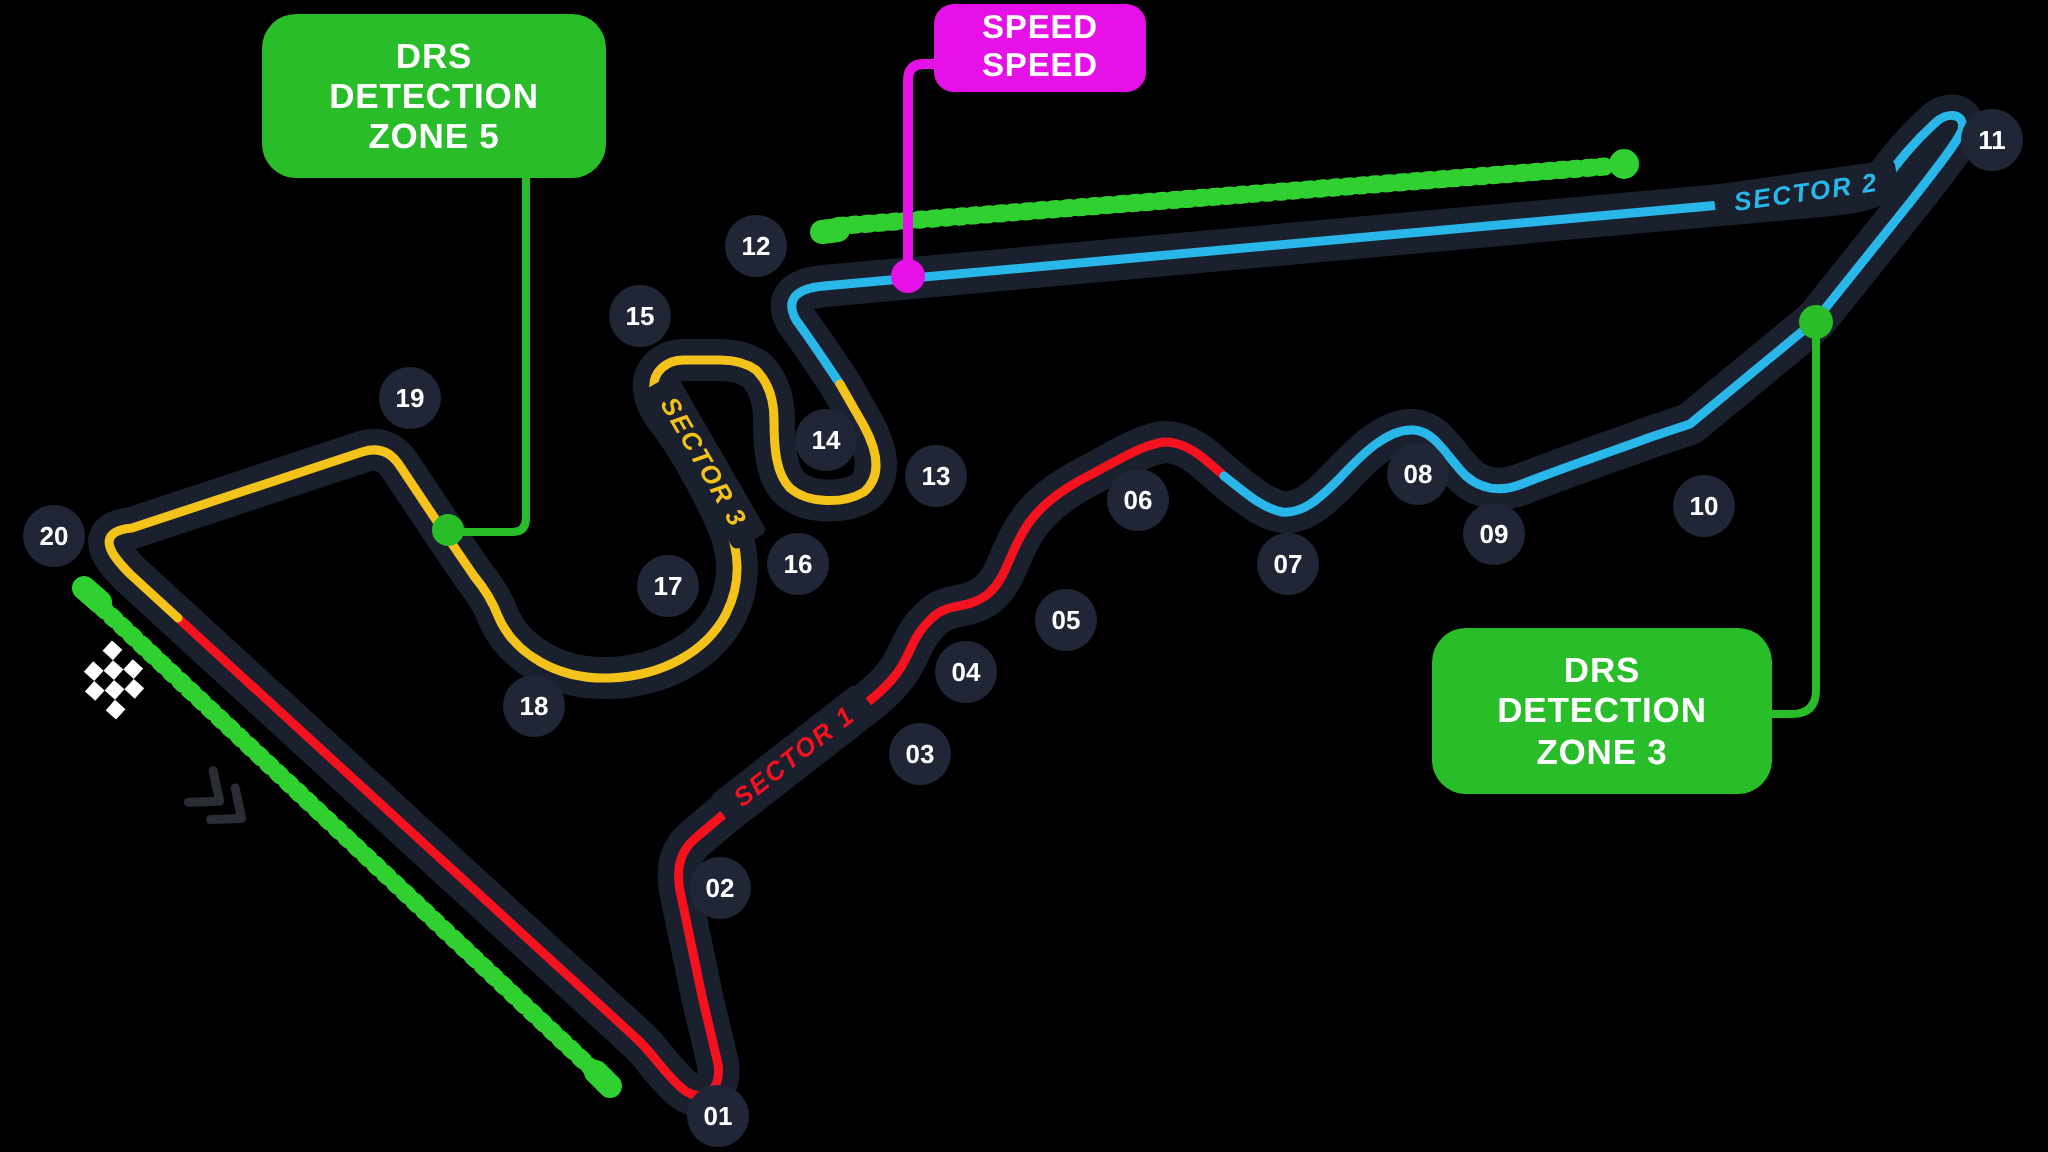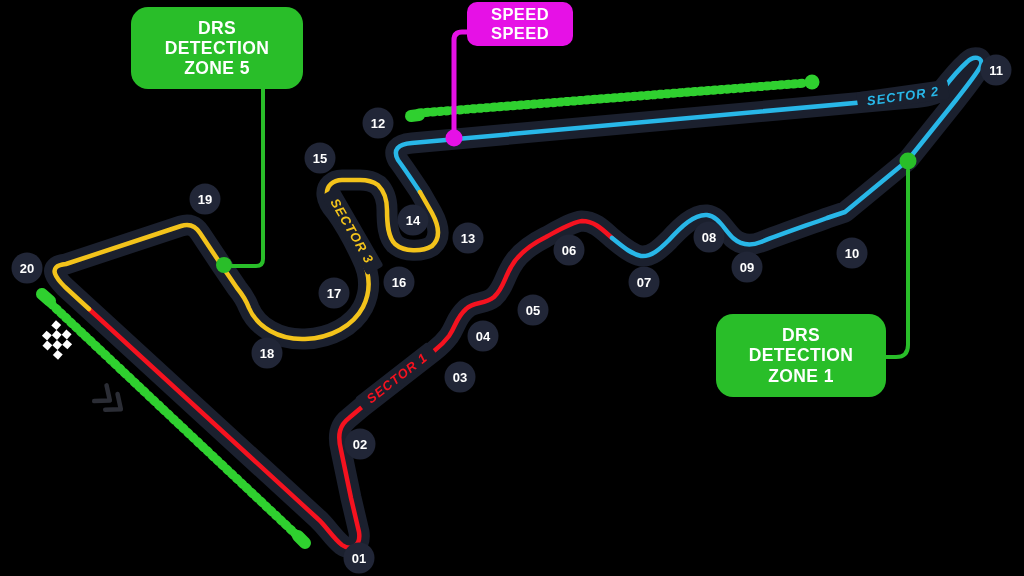--- a/index.html
+++ b/index.html
@@ -208,16 +208,16 @@
   </div>
 
   <div class="label-box" id="speed-trap-box" style="background: rgb(230, 17, 230);">
     <span>SPEED</span>
     <span>SPEED</span>
   </div>
 
   <div class="label-box" id="drs1-box" style="background: rgb(41, 190, 41);">
     <span>DRS</span>
     <span>DETECTION</span>
-    <span>ZONE 1</span>
+    <span>ZONE 3</span>
   </div>
 
 </div>
 
 </body></html>

